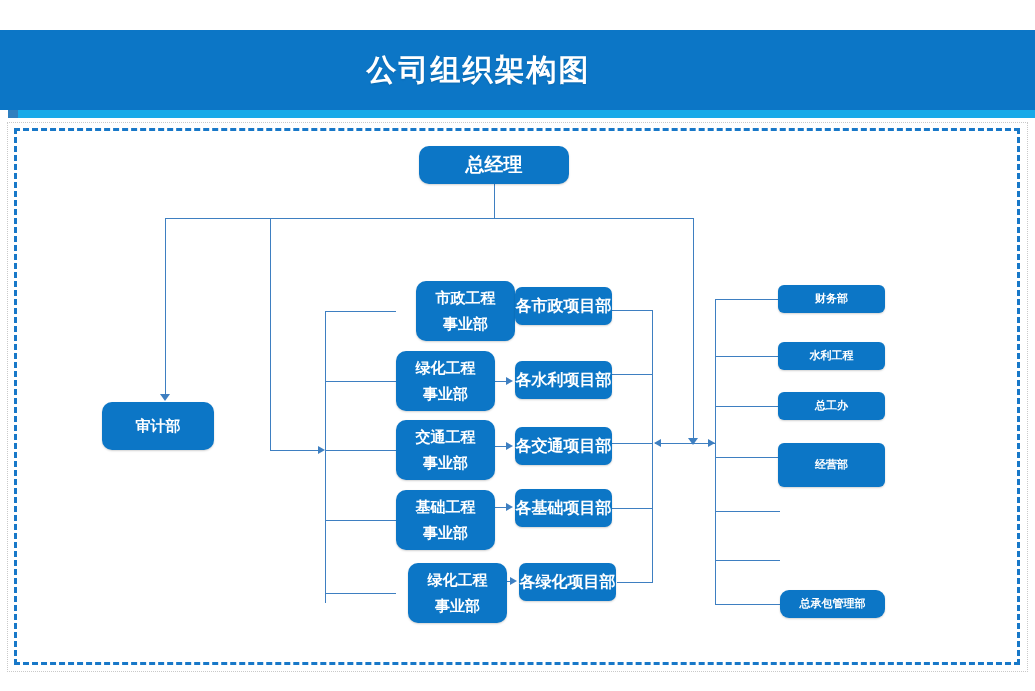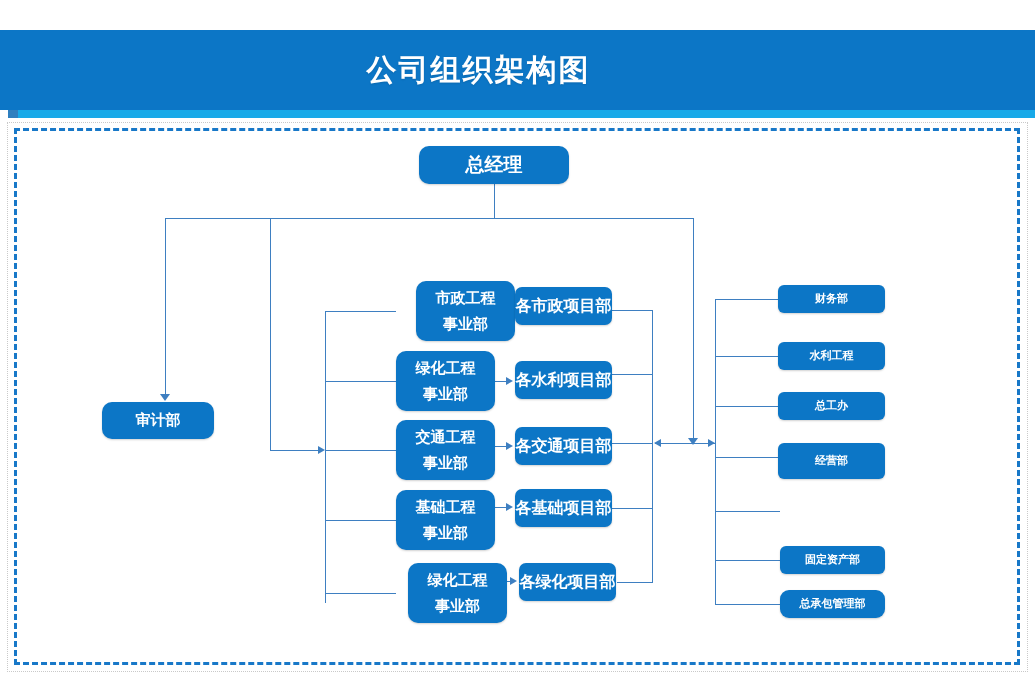--- a/index.html
+++ b/index.html
@@ -126,21 +126,21 @@
   <div class="ln lnh" style="left:715px;top:406px;width:63px;"></div>
   <div class="ln lnh" style="left:715px;top:457px;width:63px;"></div>
   <div class="ln lnh" style="left:715px;top:511px;width:65px;"></div>
   <div class="ln lnh" style="left:715px;top:560px;width:65px;"></div>
   <div class="ln lnh" style="left:715px;top:604px;width:65px;"></div>
 
   <div class="node gm" style="left:419px;top:146px;width:150px;height:38px;">
     <span>总经理</span>
   </div>
 
-  <div class="node audit" style="left:102px;top:402px;width:112px;height:37px;">
+  <div class="node audit" style="left:102px;top:402px;width:112px;height:48px;">
     <span>审计部</span>
   </div>
 
   <div class="node div" style="left:396px;top:281px;width:99px;height:60px;margin-left:20px;">
     <span>市政工程</span>
     <span>事业部</span>
   </div>
   <div class="node div" style="left:396px;top:351px;width:99px;height:60px;">
     <span>绿化工程</span>
     <span>事业部</span>
@@ -176,23 +176,20 @@
 
   <div class="node dept" style="left:778px;top:285px;width:107px;height:28px;">
     <span>财务部</span>
   </div>
   <div class="node dept" style="left:778px;top:342px;width:107px;height:28px;">
     <span>水利工程</span>
   </div>
   <div class="node dept" style="left:778px;top:392px;width:107px;height:28px;">
     <span>总工办</span>
   </div>
-  <div class="node dept" style="left:778px;top:443px;width:107px;height:36px;">
+  <div class="node dept" style="left:778px;top:443px;width:107px;height:44px;">
     <span>经营部</span>
-  </div>
-  <div class="node dept" style="left:780px;top:546px;width:105px;height:28px;">
-    <span>固定资产部</span>
   </div>
   <div class="node dept" style="left:780px;top:590px;width:105px;height:28px;border-radius:9px;">
     <span>总承包管理部</span>
   </div>
 
 </div>
 
 </body></html>

